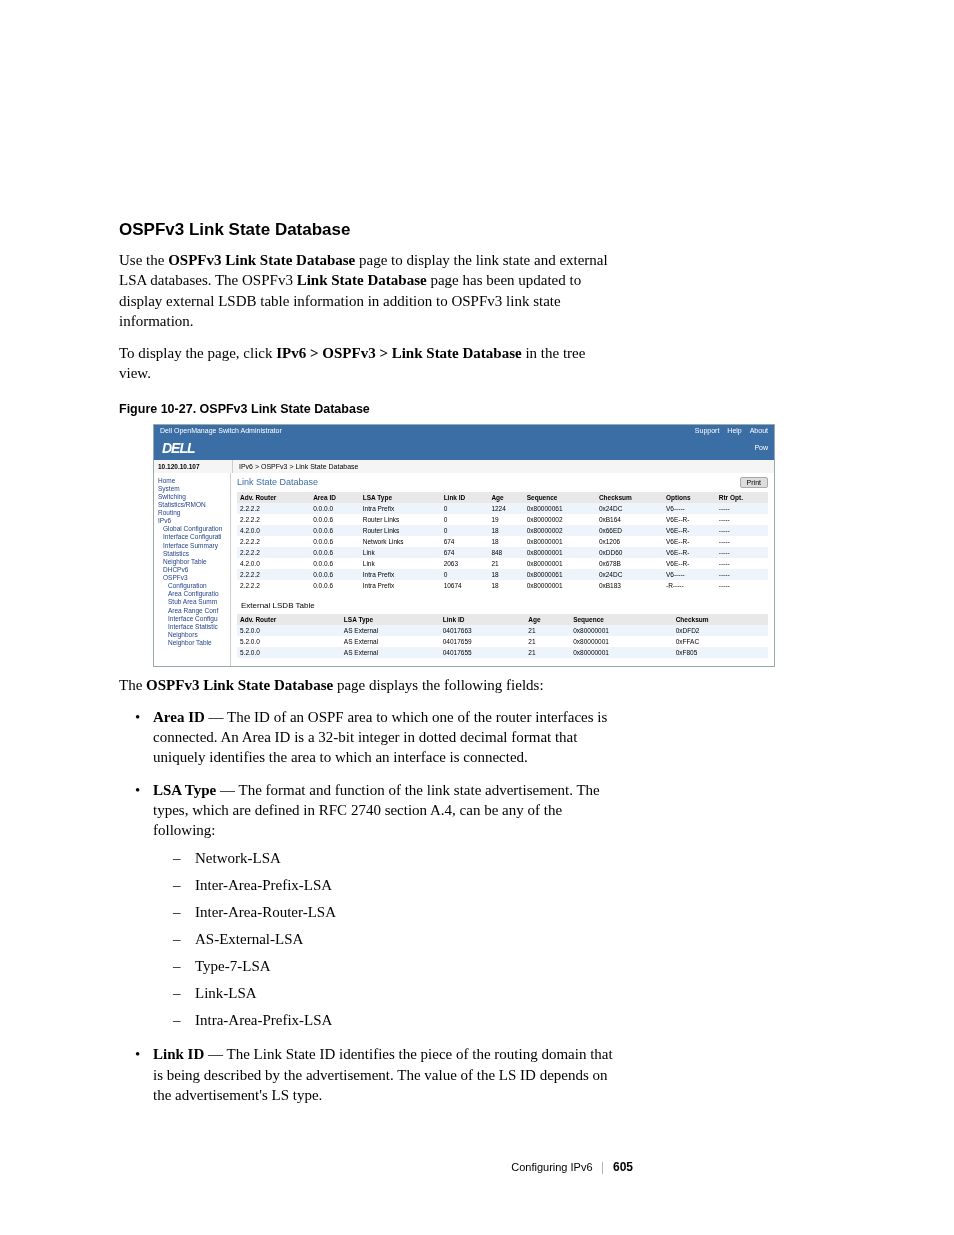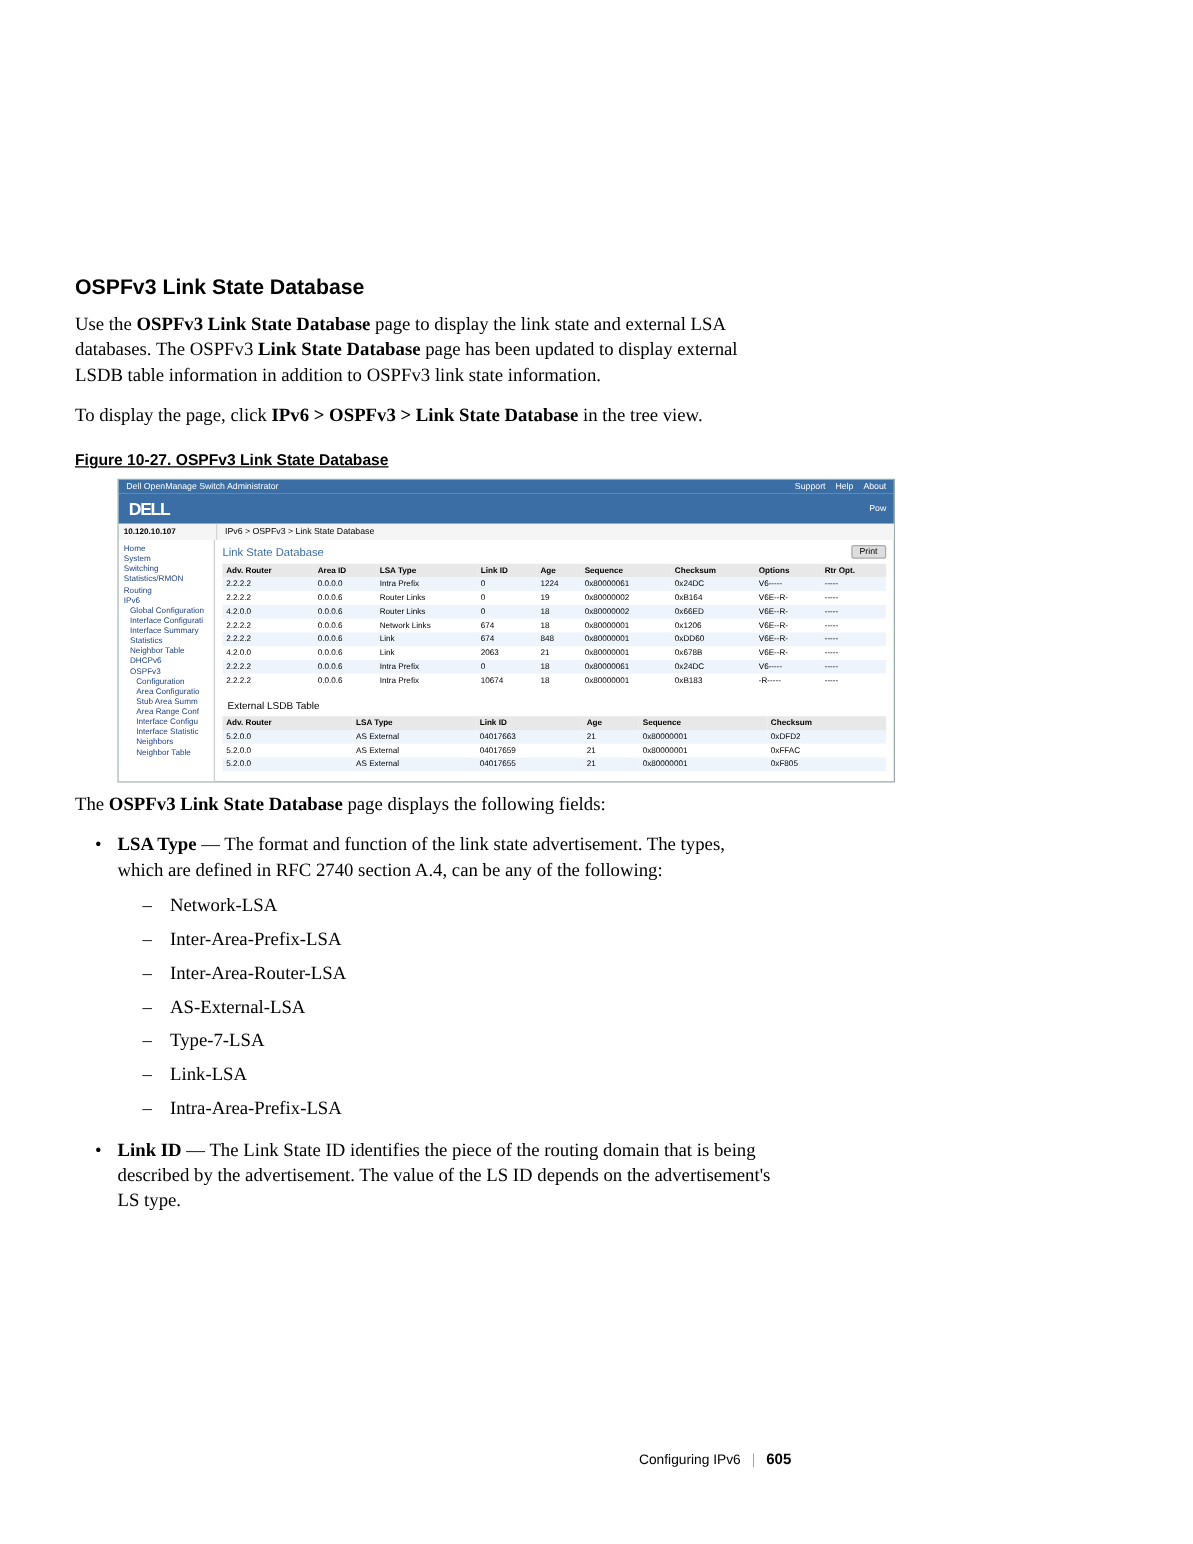--- a/index.html
+++ b/index.html
@@ -6,41 +6,40 @@
     margin: 0;
     padding: 0;
     font-family: Georgia, 'Times New Roman', serif;
     background: #fff;
     color: #000;
   }
   .page {
     width: 754px;
     height: 1235px;
     box-sizing: border-box;
-    padding: 220px 135px 60px 60px;
+    padding: 220px 135px 60px 119px;
     position: relative;
   }
   h2.section {
     font-family: Arial, Helvetica, sans-serif;
     font-weight: bold;
     font-size: 17px;
     margin: 0 0 10px 0;
   }
   p.body {
     font-size: 15px;
     line-height: 1.35;
     margin: 0 0 12px 0;
   }
   p.body b { font-weight: bold; }
   .fig-cap {
     font-family: Arial, Helvetica, sans-serif;
     font-weight: bold;
     font-size: 12.5px;
     margin: 18px 0 8px 0;
-    text-decoration: underline;
   }
   
   .shot {
     width: 620px;
     margin: 0 0 8px 34px;
     border: 1px solid #9aa;
     font-family: Arial, Helvetica, sans-serif;
     background: #fff;
   }
   .shot-topbar {
@@ -56,20 +55,21 @@
     display: flex;
     align-items: center;
     justify-content: space-between;
     background: linear-gradient(#3a6ea5,#3a6ea5);
     padding: 0;
   }
   .shot-logo {
     font-weight: bold;
     color: #fff;
     font-size: 14px;
+    font-style: italic;
     letter-spacing: -1px;
     padding: 4px 8px;
   }
   .shot-crumb-row {
     display: flex;
   }
   .shot-left-ip {
     width: 70px;
     font-size: 6.5px;
     font-weight: bold;
@@ -396,20 +396,23 @@
       </div>
     </div>
   </div>
 
   <p class="body">
     <span>The </span><b>OSPFv3 Link State Database</b><span> page displays the following fields:</span>
   </p>
 
   <ul class="bul">
     <li>
+      <b>Area ID</b><span> — The ID of an OSPF area to which one of the router interfaces is connected. An Area ID is a 32-bit integer in dotted decimal format that uniquely identifies the area to which an interface is connected.</span>
+    </li>
+    <li>
       <b>LSA Type</b><span> — The format and function of the link state advertisement. The types, which are defined in RFC 2740 section A.4, can be any of the following:</span>
       <ul class="dash">
         <li>Network-LSA</li>
         <li>Inter-Area-Prefix-LSA</li>
         <li>Inter-Area-Router-LSA</li>
         <li>AS-External-LSA</li>
         <li>Type-7-LSA</li>
         <li>Link-LSA</li>
         <li>Intra-Area-Prefix-LSA</li>
       </ul>

